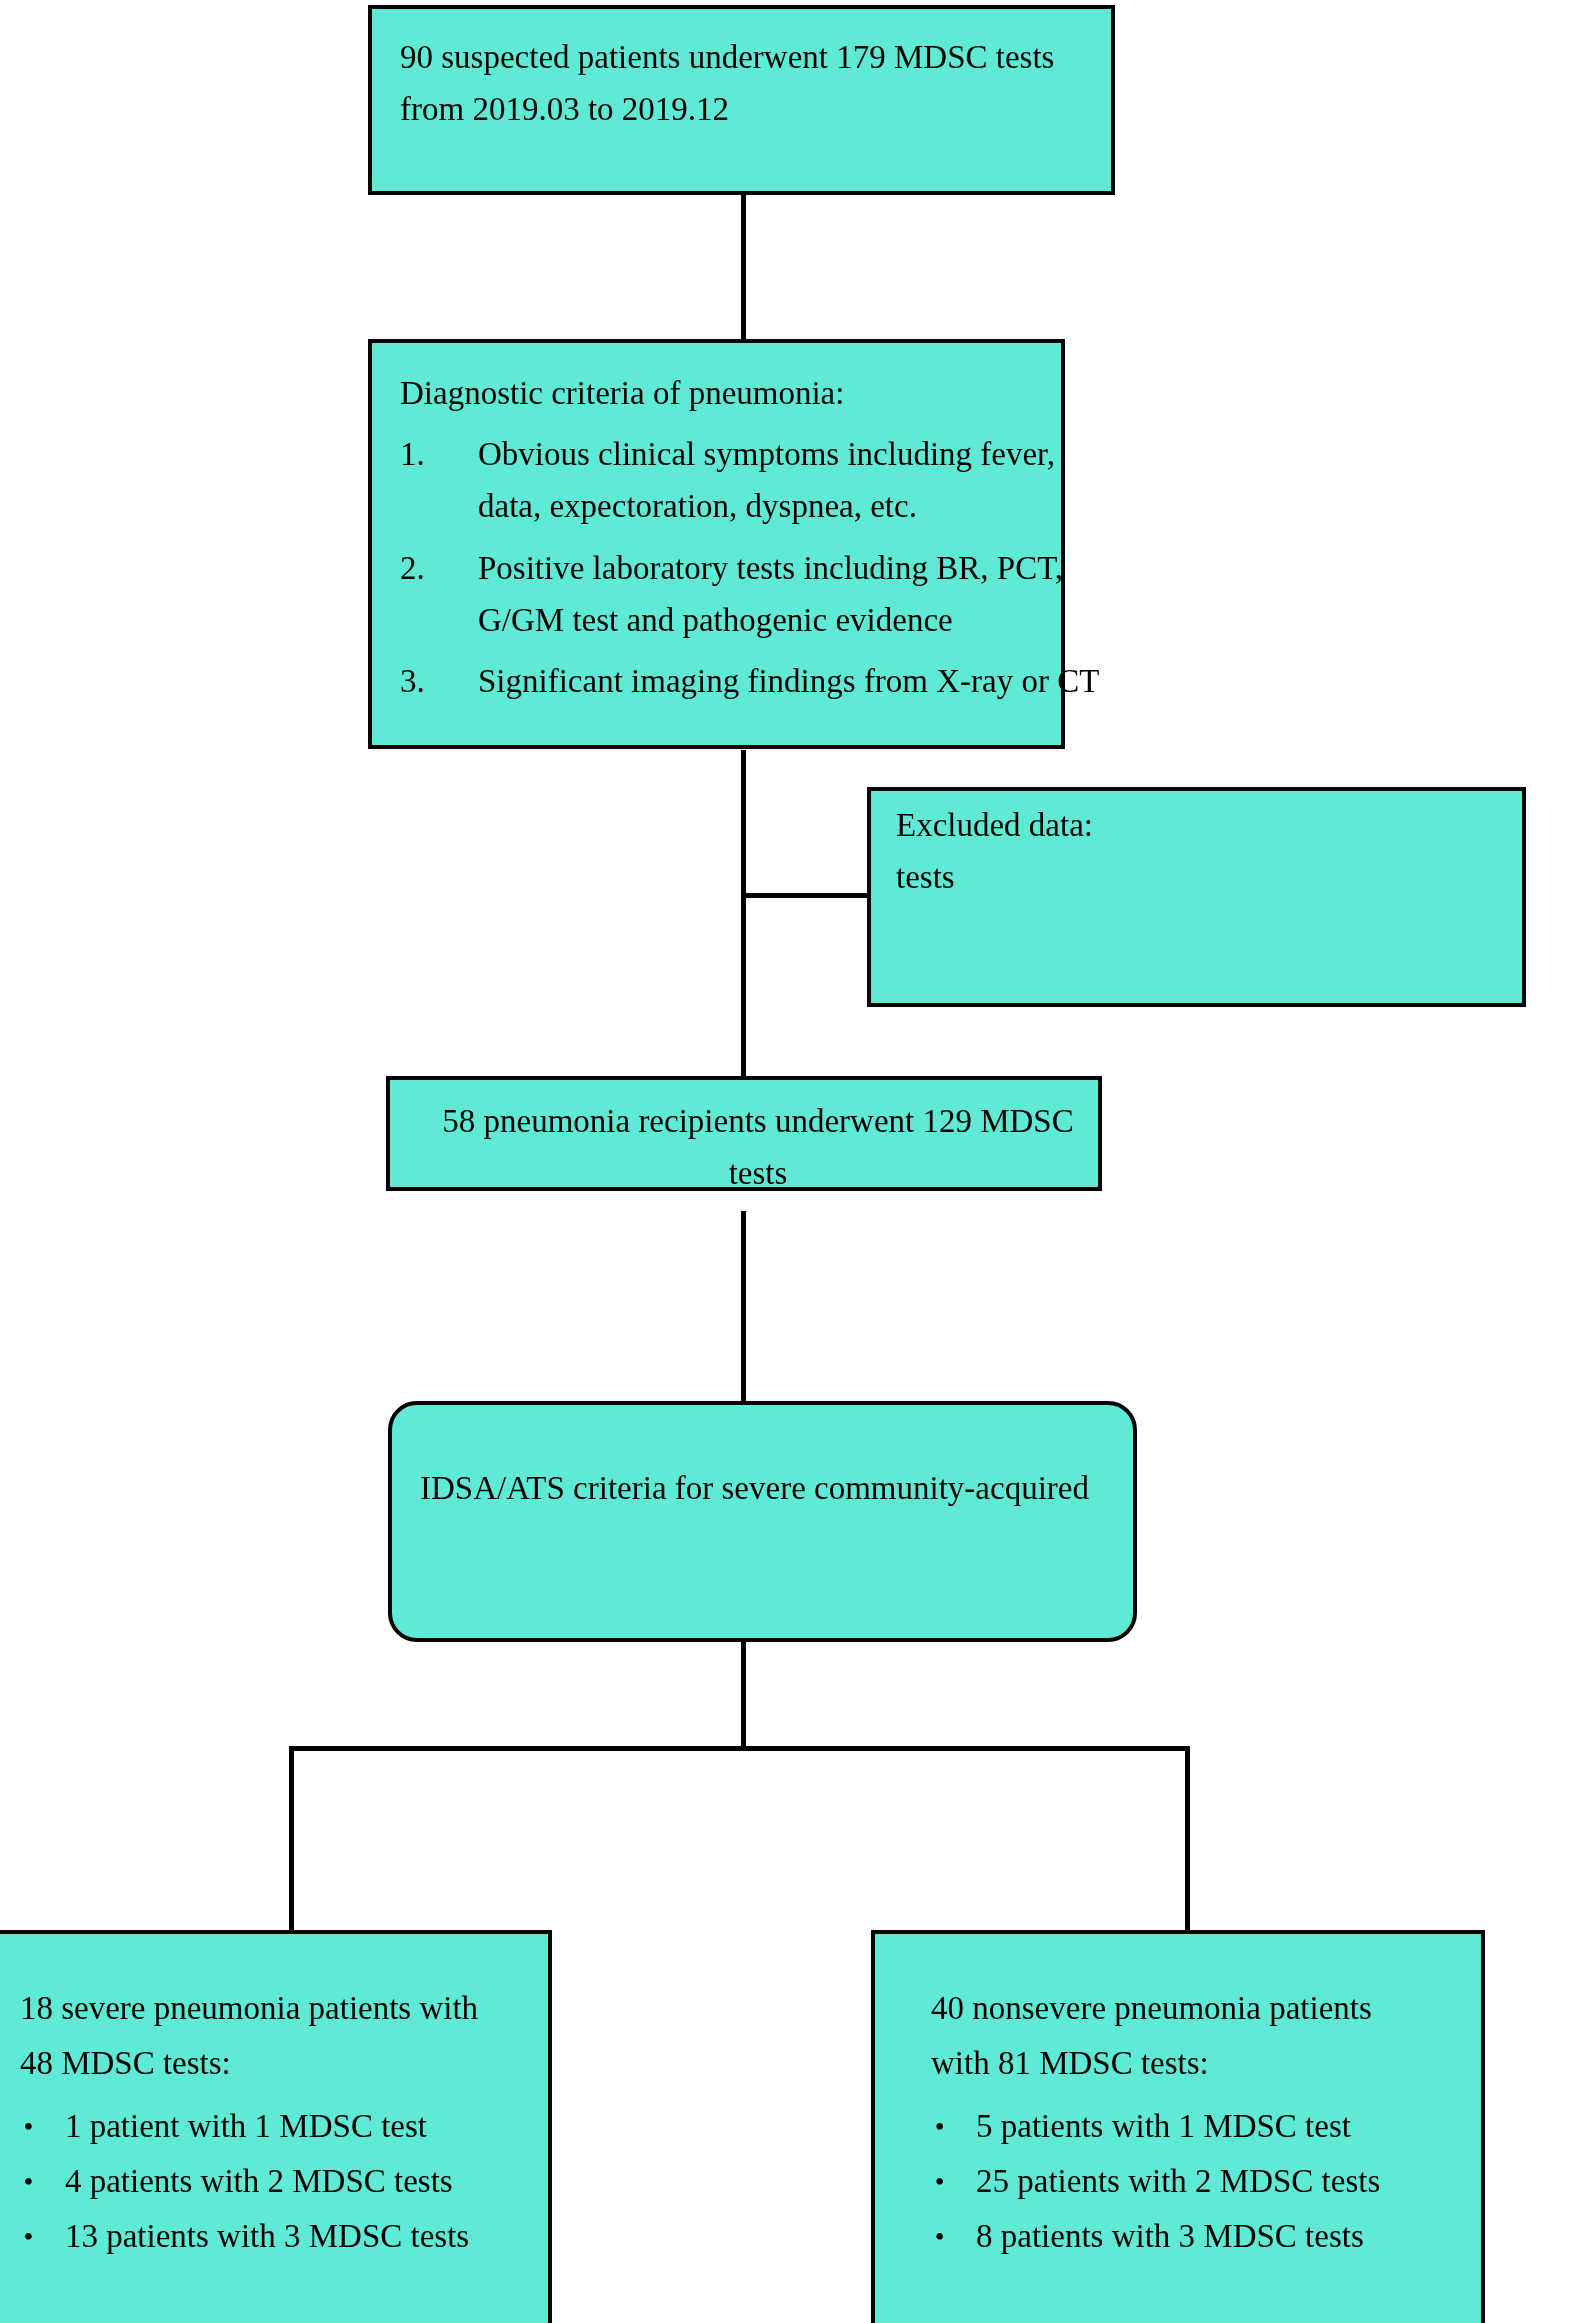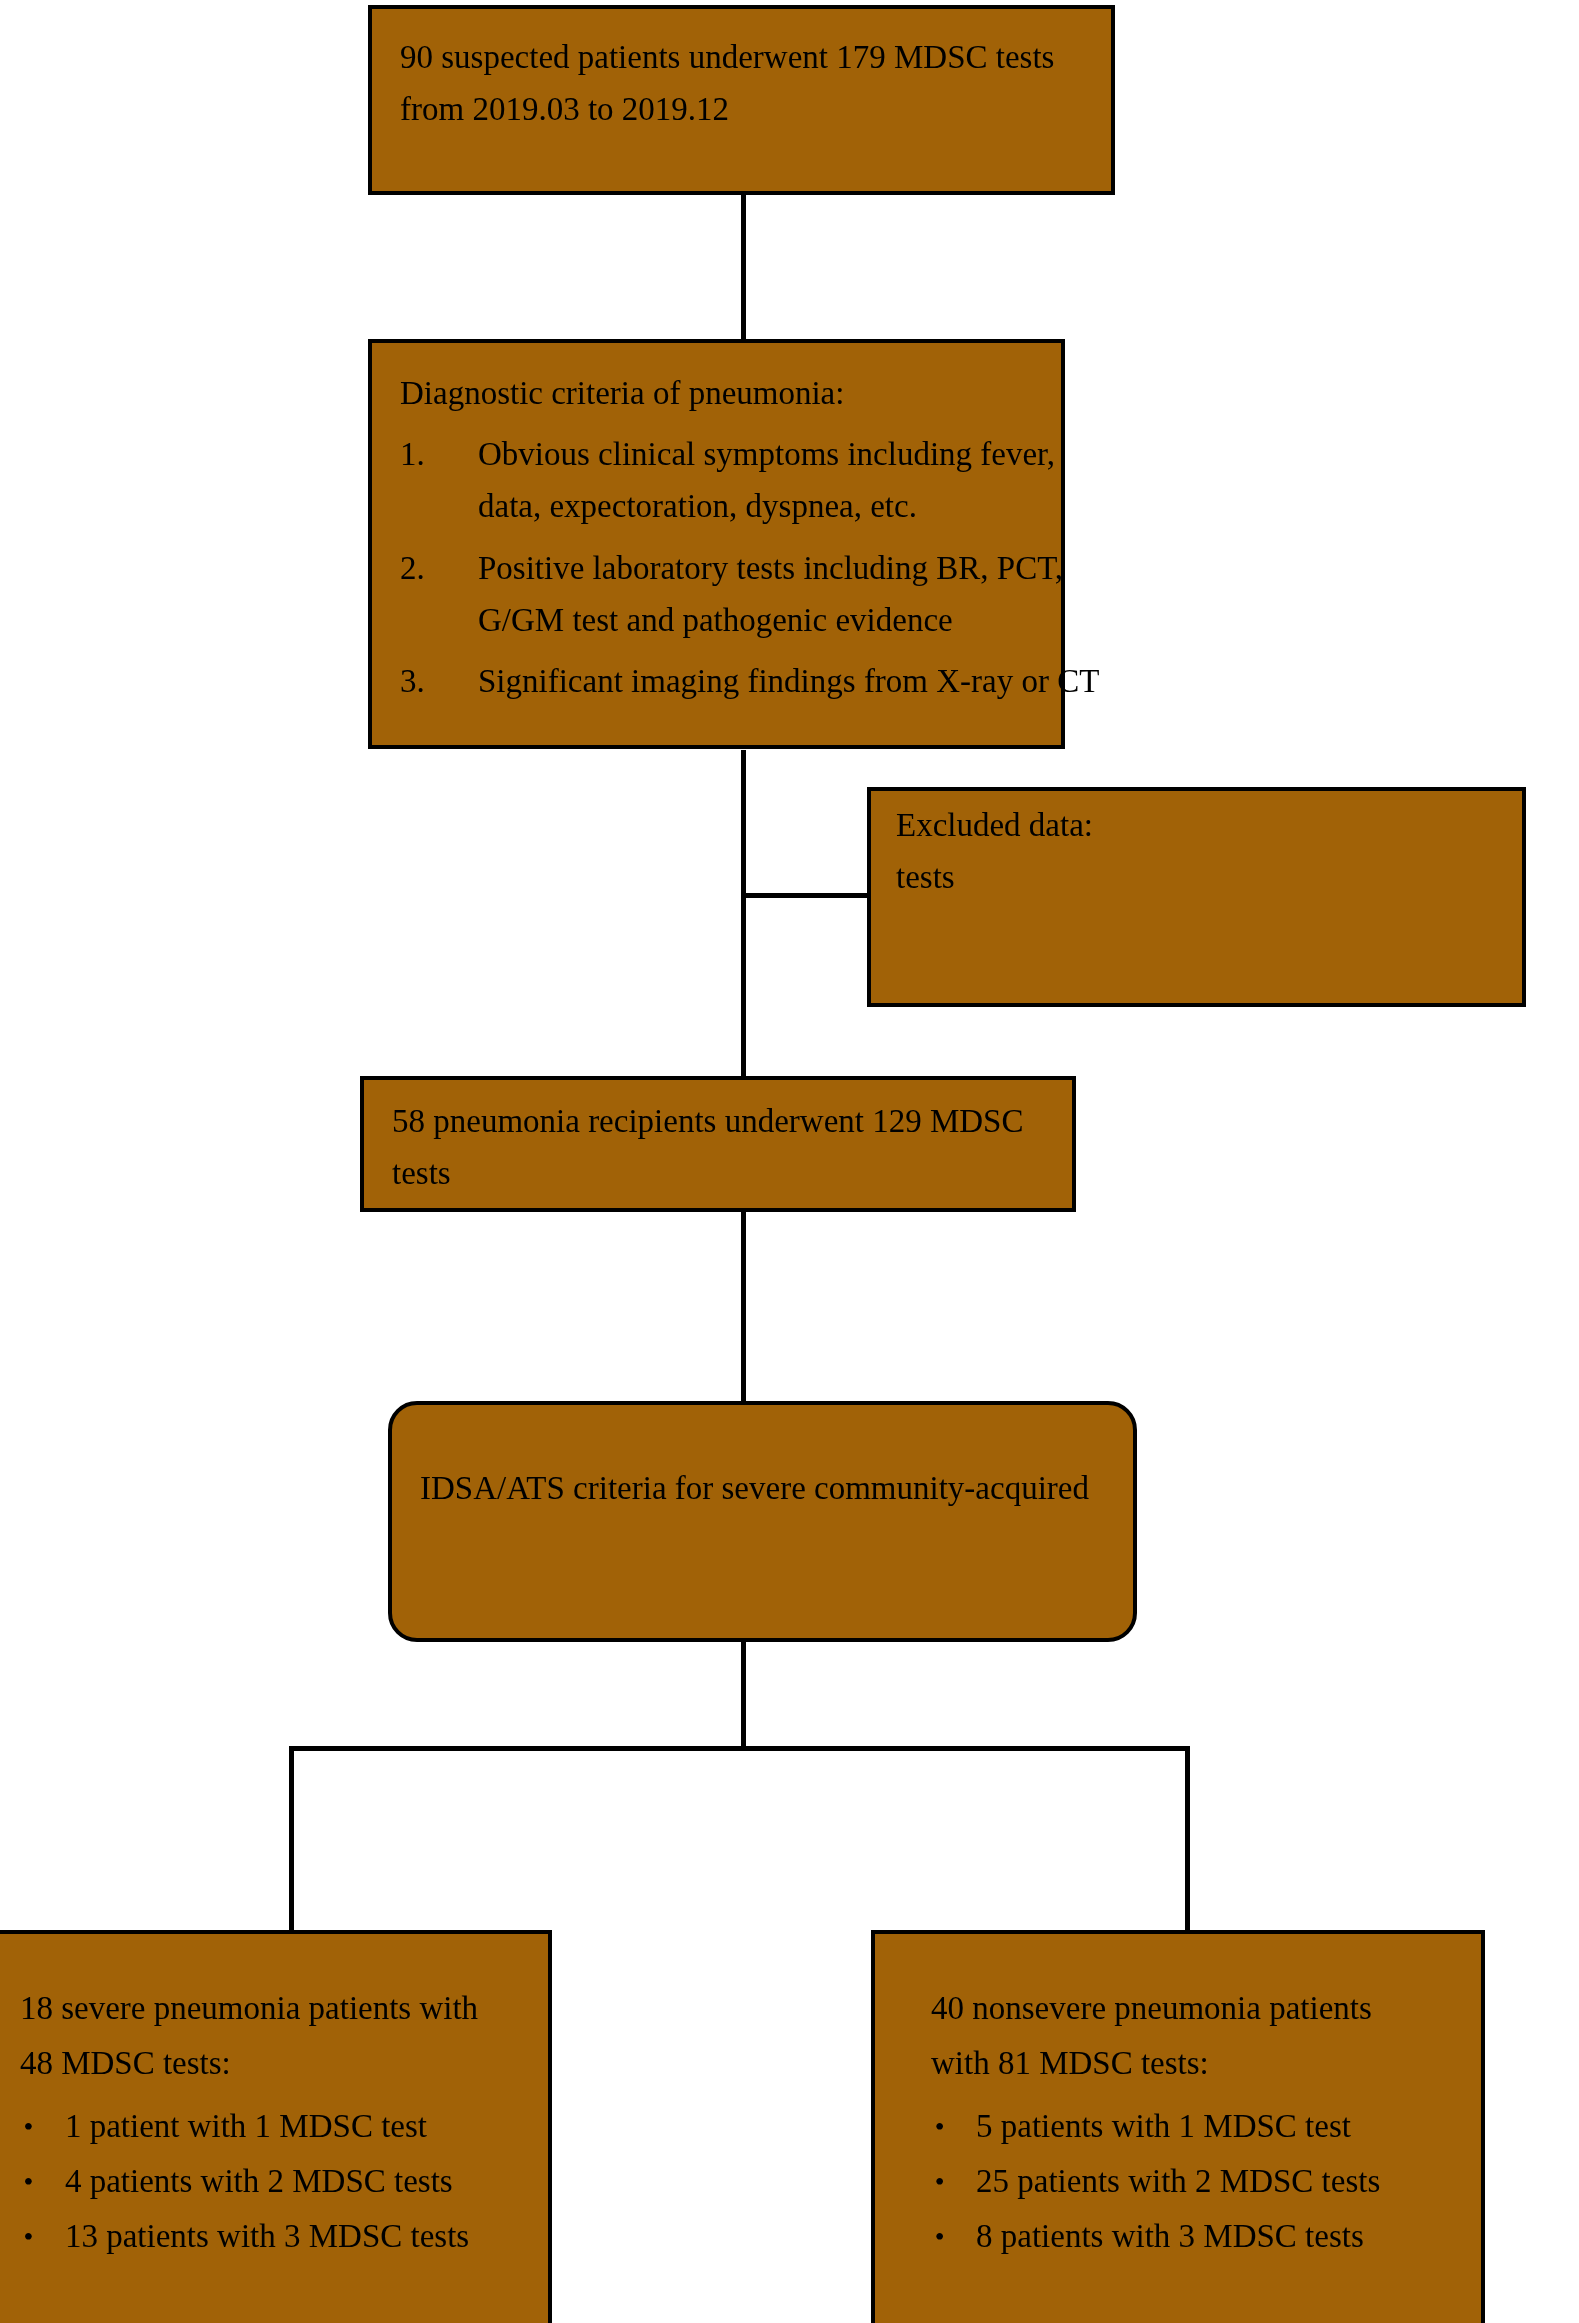--- a/index.html
+++ b/index.html
@@ -14,21 +14,21 @@
     height: 2324px;
     background: #ffffff;
     font-family: "Liberation Serif", "DejaVu Serif", serif;
     color: #000000;
     overflow: hidden;
   }
   .node {
     position: absolute;
     box-sizing: border-box;
     border: 4.7px solid #000000;
-    background: #a16207;
+    background: #5eead4;
     z-index: 2;
     padding-left: 44px;
   }
   .node-body {
     position: absolute;
     left: 0;
     right: 0;
   }
   .line {
     position: absolute;
@@ -64,21 +64,21 @@
     font-size: 33px;
     line-height: 52px;
   }
   #box-criteria .crit-line { font-size: 33px; line-height: 52px; white-space: nowrap; margin-left: 20px; }
 
   
   #box-excluded { left: 867px; top: 787px; width: 659px; height: 220px; }
   #box-excluded .node-body { top: 8px; left: 25px; }
 
   
-  #box-included { left: 360px; top: 1076px; width: 716px; height: 136px; }
+  #box-included { left: 386px; top: 1076px; width: 716px; height: 115px; text-align: center; }
   #box-included .node-body { top: 15px; left: 28px; }
 
   
   #box-idsa { left: 388px; top: 1401px; width: 749px; height: 241px; border-radius: 29px; }
   #box-idsa .node-body { top: 57px; left: 28px; }
 
   
   #box-severe { left: -4.7px; top: 1930px; width: 557px; height: 403px; }
   #box-severe .node-body { top: 47px; left: 20.6px; }
 

